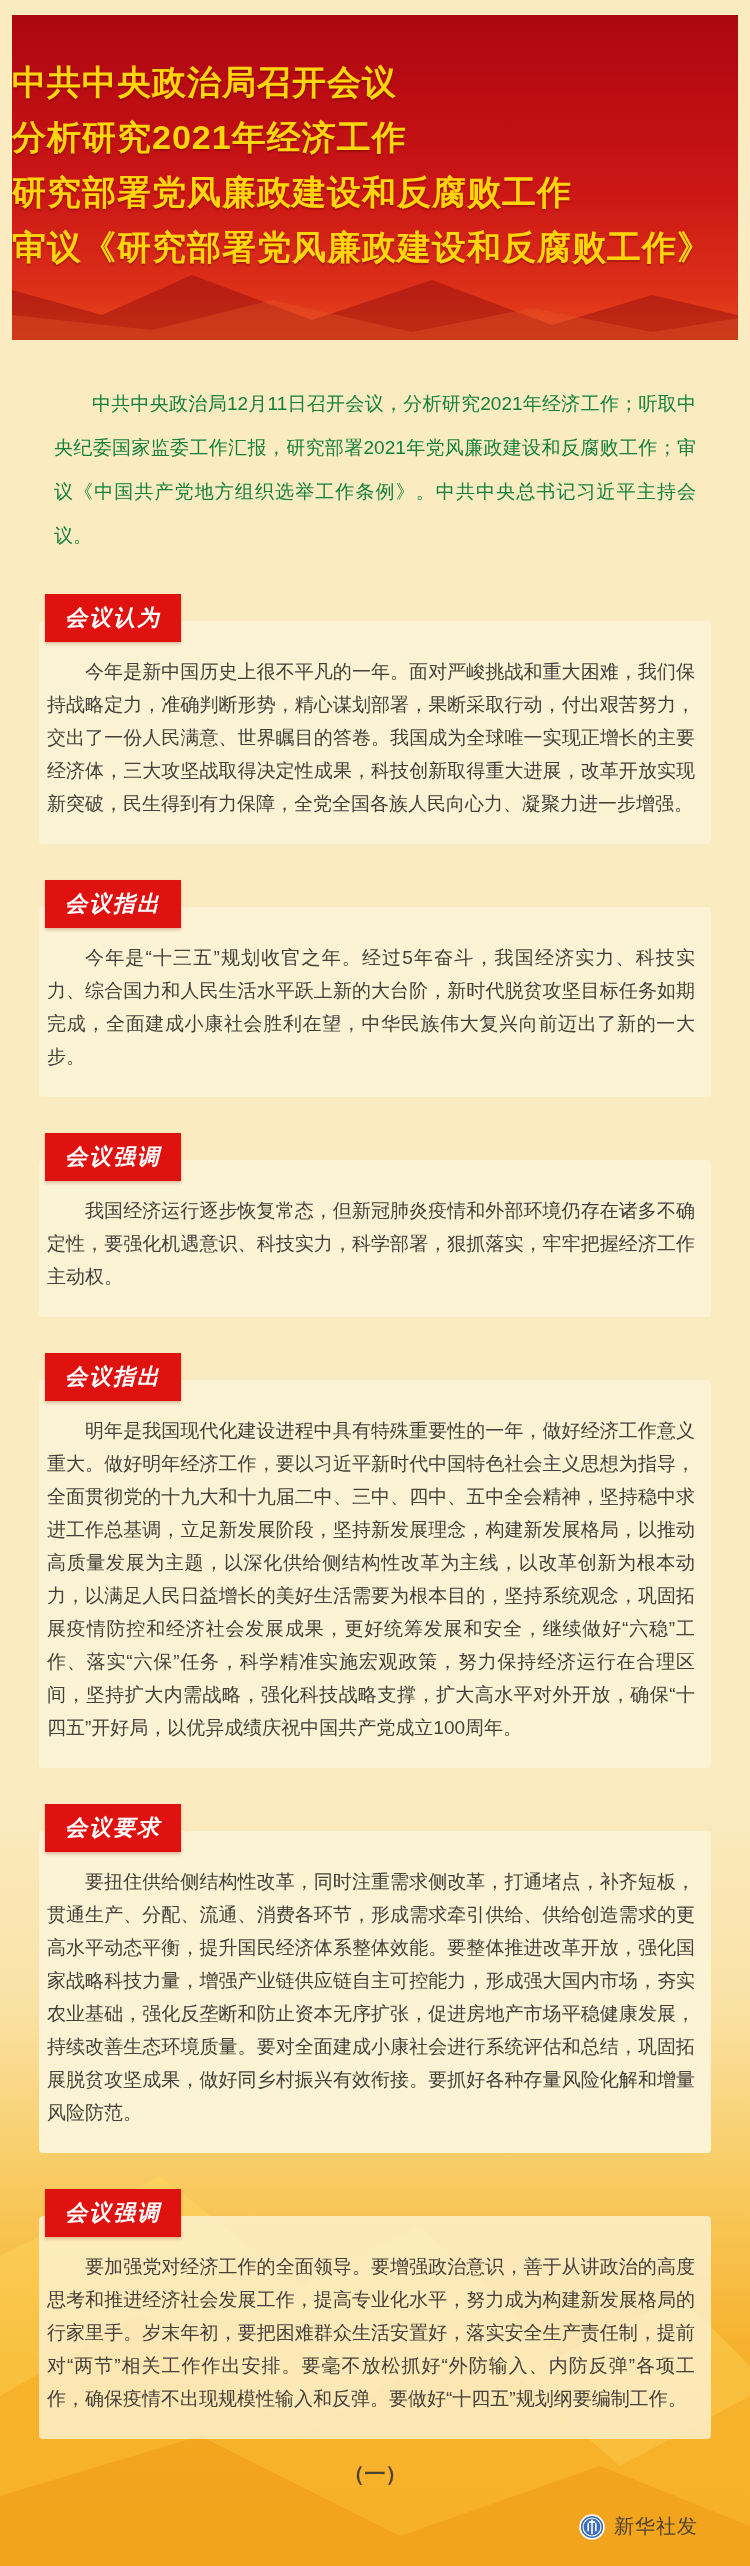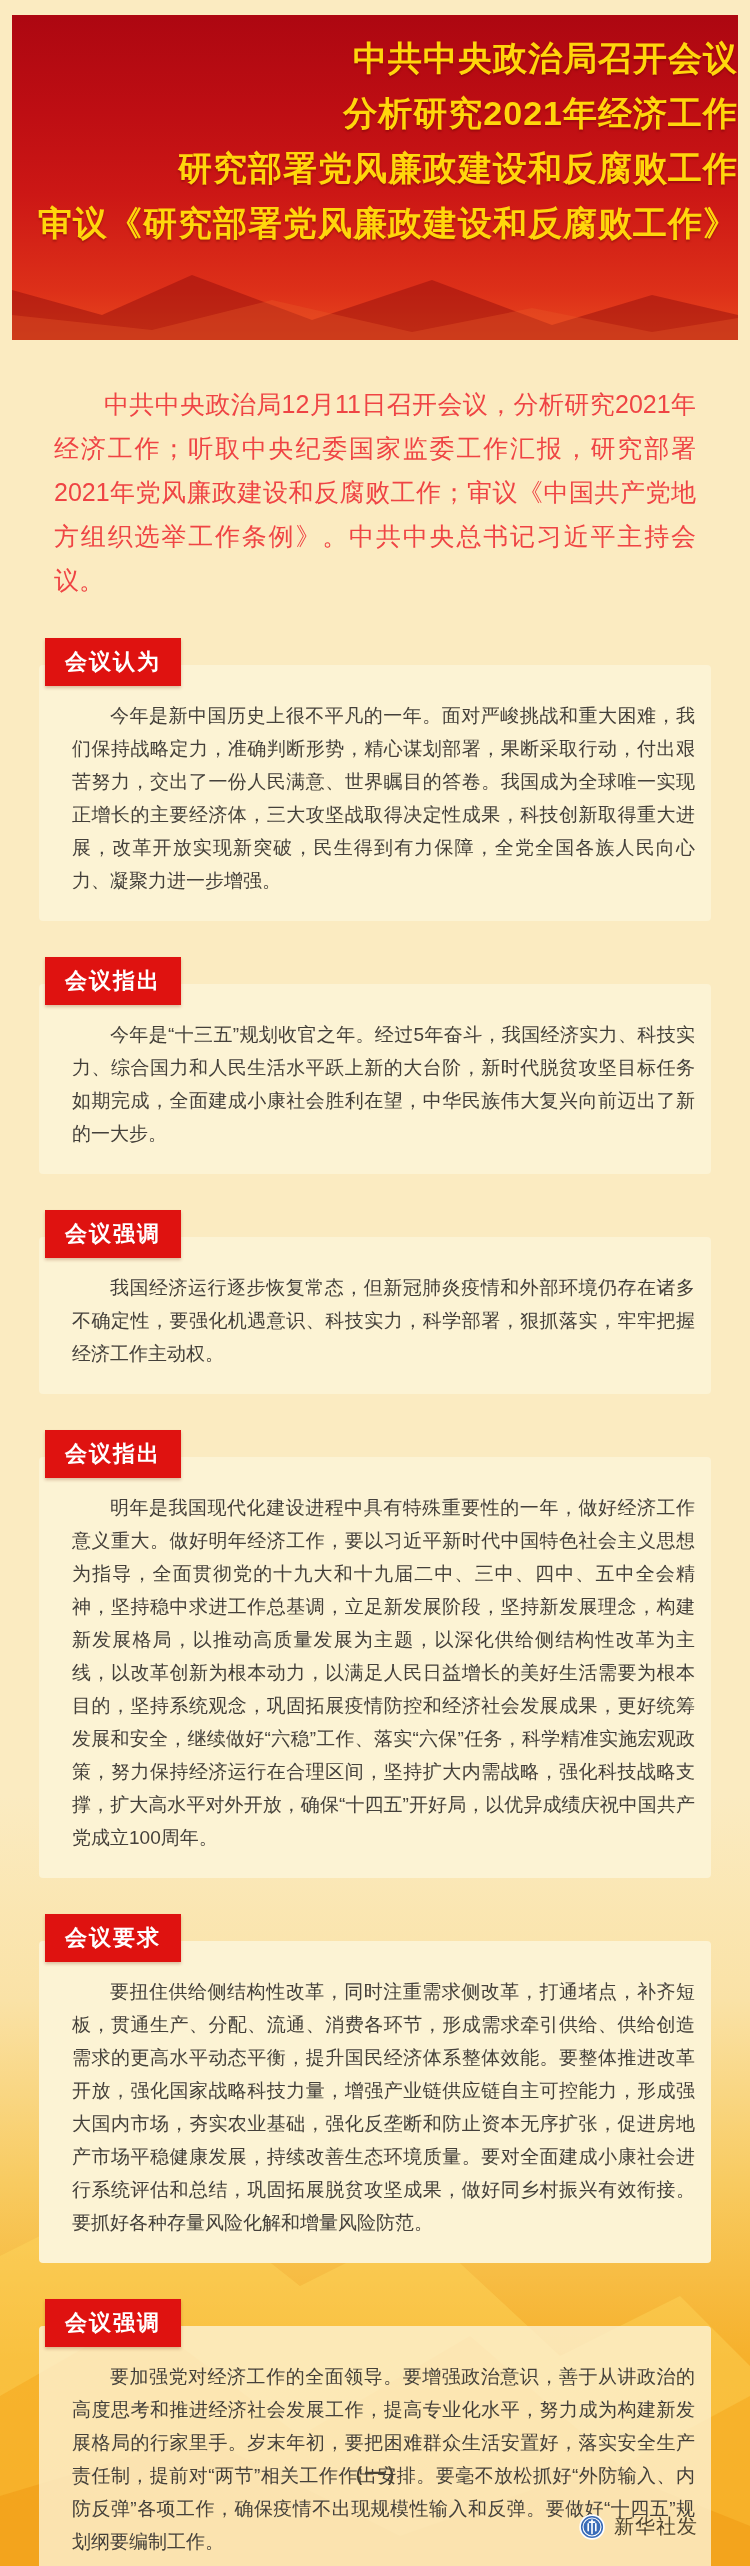--- a/index.html
+++ b/index.html
@@ -27,65 +27,65 @@
     position: relative;
     margin: 15px 12px 0 12px;
     height: 325px;
     background: linear-gradient(180deg,
       #ad0711 0%, #be0e13 30%, #cc1715 55%, #dd3019 85%, #e8481d 100%);
     overflow: hidden;
   }
   .banner-art { position: absolute; left: 0; bottom: 0; width: 100%; height: 120px; }
   .banner-titles {
     position: relative; z-index: 2;
-    padding-top: 16px;
-    text-align: right;
-    margin-left: 21px;
+    padding-top: 40px;
+    text-align: left;
   }
   .banner-titles .t-line {
     display: block;
     color: #ffd60c;
     font-size: 34px;
     font-weight: bold;
     line-height: 55px;
     letter-spacing: 1px;
     text-shadow: 0 2px 2px rgba(90,0,0,0.35);
     white-space: nowrap;
   }
 
   
   .intro {
     margin: 42px 54px 0 54px;
-    font-size: 25px;
+    font-size: 19px;
     line-height: 44px;
-    color: #ef4444;
+    color: #15803d;
     text-align: justify;
     text-indent: 2em;
   }
 
   
   .block { margin: 36px 39px 0 39px; position: relative; }
   .badge {
     position: relative; z-index: 2;
     display: inline-block;
     margin-left: 6px;
     background: #df1210;
     color: #ffffff;
     font-size: 22px;
     font-weight: bold;
     letter-spacing: 2px;
     padding: 9px 20px;
     box-shadow: 0 2px 3px rgba(120,30,0,0.25);
+    font-style: italic;
   }
   .panel {
     position: relative; z-index: 1;
     margin-top: -21px;
     background: #fcf3d4;
     border-radius: 4px;
-    padding: 34px 16px 24px 33px;
+    padding: 34px 16px 24px 8px;
   }
   .panel.translucent { background: rgba(252,243,212,0.8); }
   .panel p {
     margin: 0;
     font-size: 19px;
     line-height: 33px;
     color: #44403a;
     text-align: justify;
     text-indent: 2em;
   }

